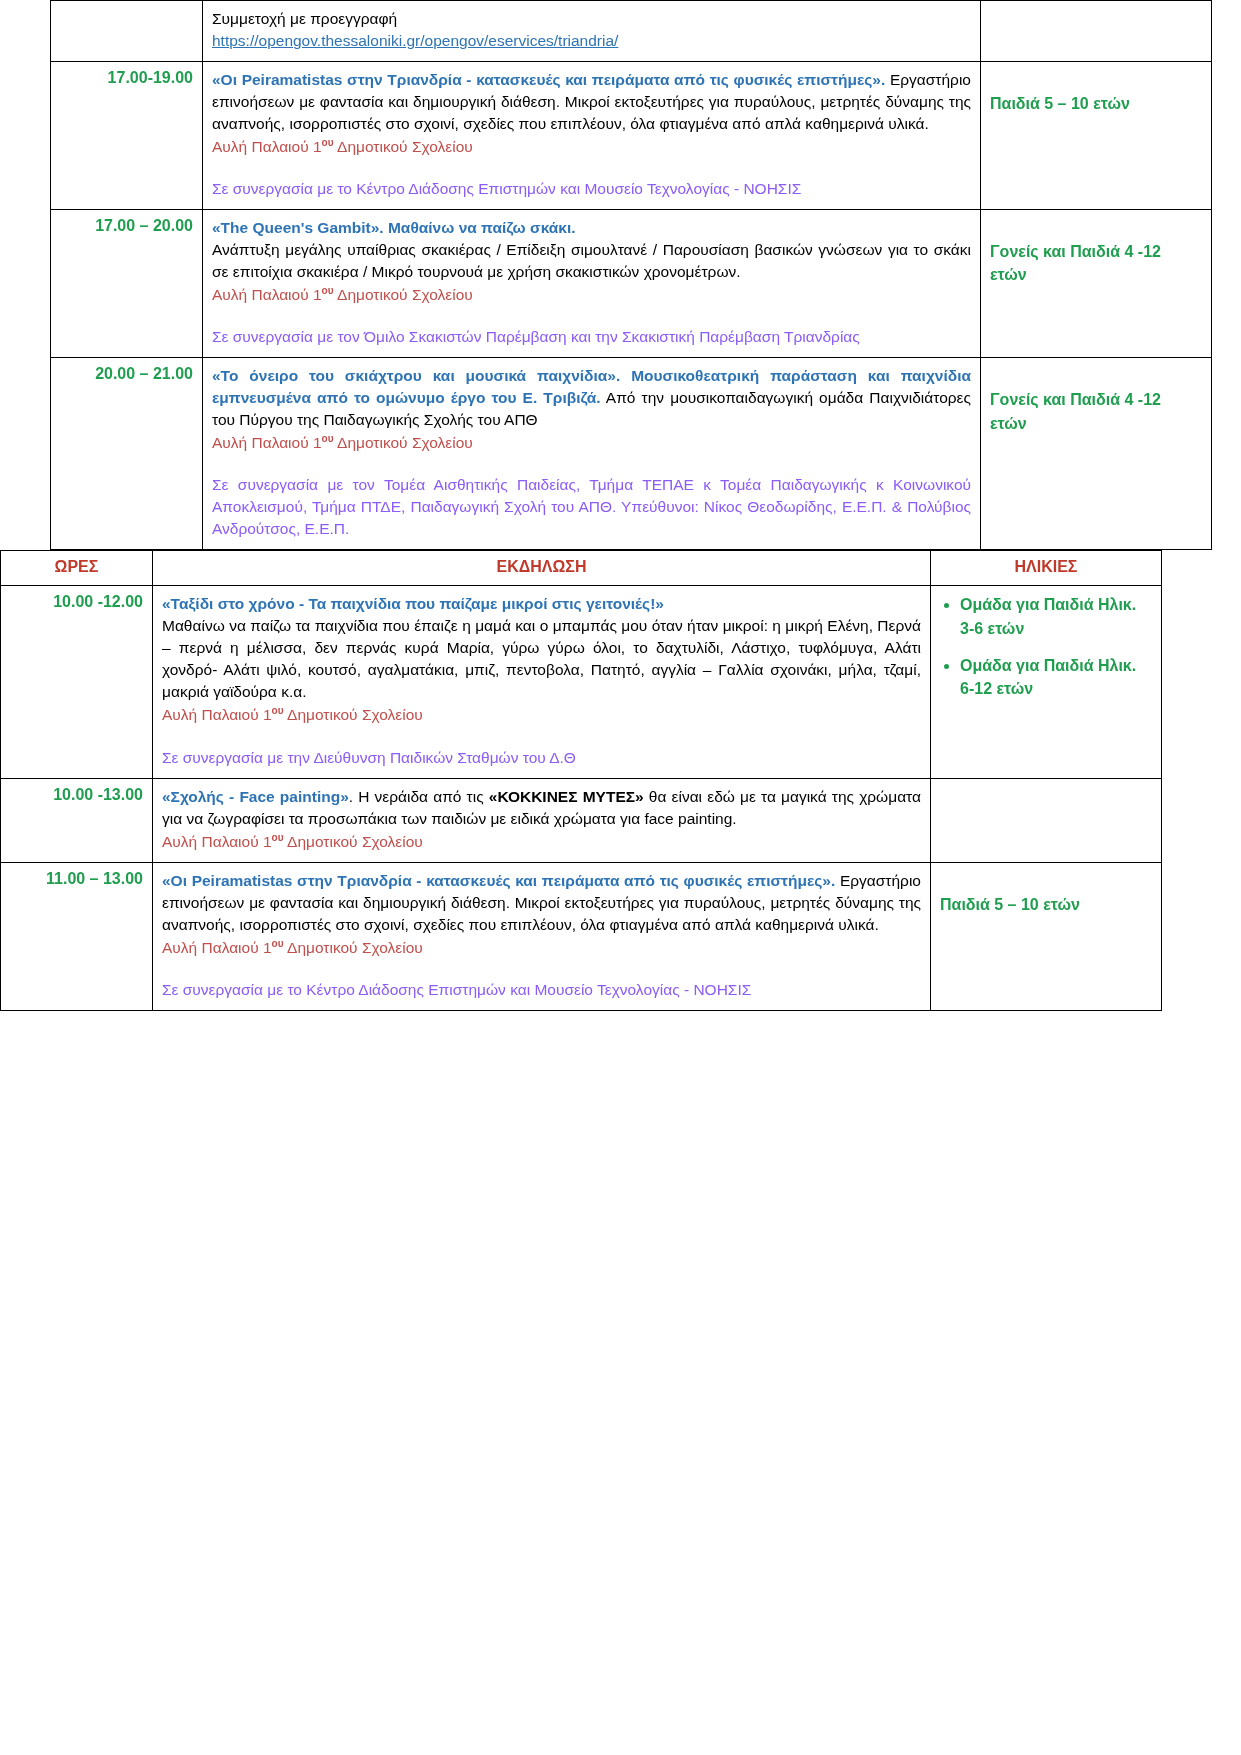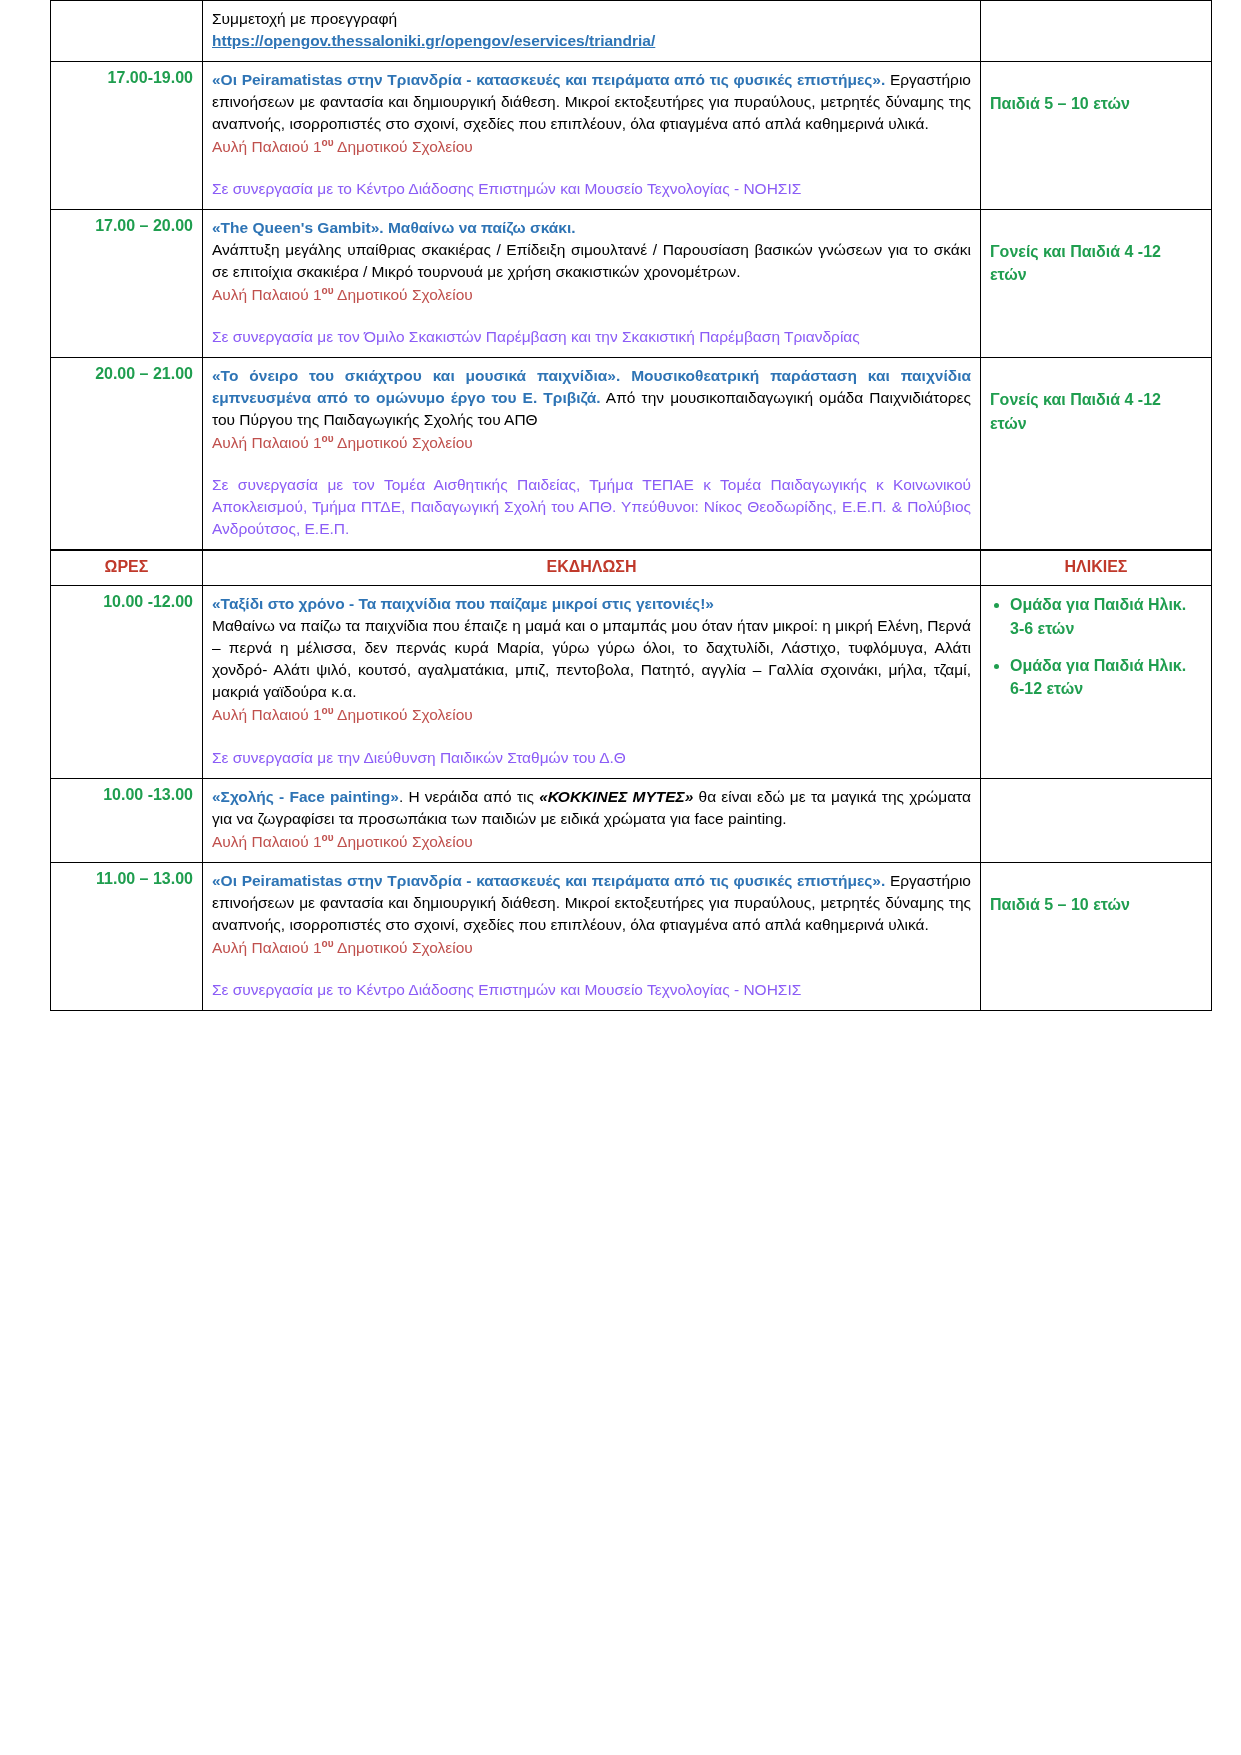--- a/index.html
+++ b/index.html
@@ -21,21 +21,21 @@
     min-height: 1755px;
     padding: 0;
     box-sizing: border-box;
   }
   table.sched {
     border-collapse: collapse;
     table-layout: fixed;
     margin: 0 auto;
   }
   table.t1 { width: 1161px; margin-left: 50px; margin-top: 0; }
-  table.t2 { width: 1161px; margin-left: 50px; margin-top: 0; }
+  table.t2 { width: 1161px; margin-top: 0; }
   table.sched td, table.sched th {
     border: 1px solid #000000;
     vertical-align: top;
     padding: 7px 9px 9px 9px;
   }
   col.c-hours { width: 152px; }
   col.c-event { width: 778px; }
   col.c-ages  { width: 231px; }
 
   .hours {
@@ -71,21 +71,20 @@
   .coop {
     color: #8b5cf6;
     display: block;
     margin-top: 20px;
     line-height: 1.42;
   }
   .link {
     color: #2e74b5;
     text-decoration: underline;
     word-break: break-all;
-    font-weight: bold;
   }
   .first-row-text { color: #000; }
   sup { font-size: 0.65em; vertical-align: super; font-weight: bold; }
 
   .daybar {
     text-align: center;
     font-weight: bold;
     color: #2e74b5;
     font-size: 16px;
     background: #f2f2f2;
@@ -105,21 +104,21 @@
   ul.agelist {
     margin: 0;
     padding-left: 20px;
     list-style: disc;
   }
   ul.agelist li {
     margin-bottom: 14px;
     line-height: 1.45;
   }
   ul.agelist li::marker { color: #1f9e4f; }
-  .italic-bold { font-style: italic; font-weight: bold; }
+  .italic-bold { font-weight: bold; }
 </style>
 </head>
 <body>
 
 <div class="page">
 
   <table class="sched t1">
     <colgroup>
         <col class="c-hours">
         <col class="c-event">

